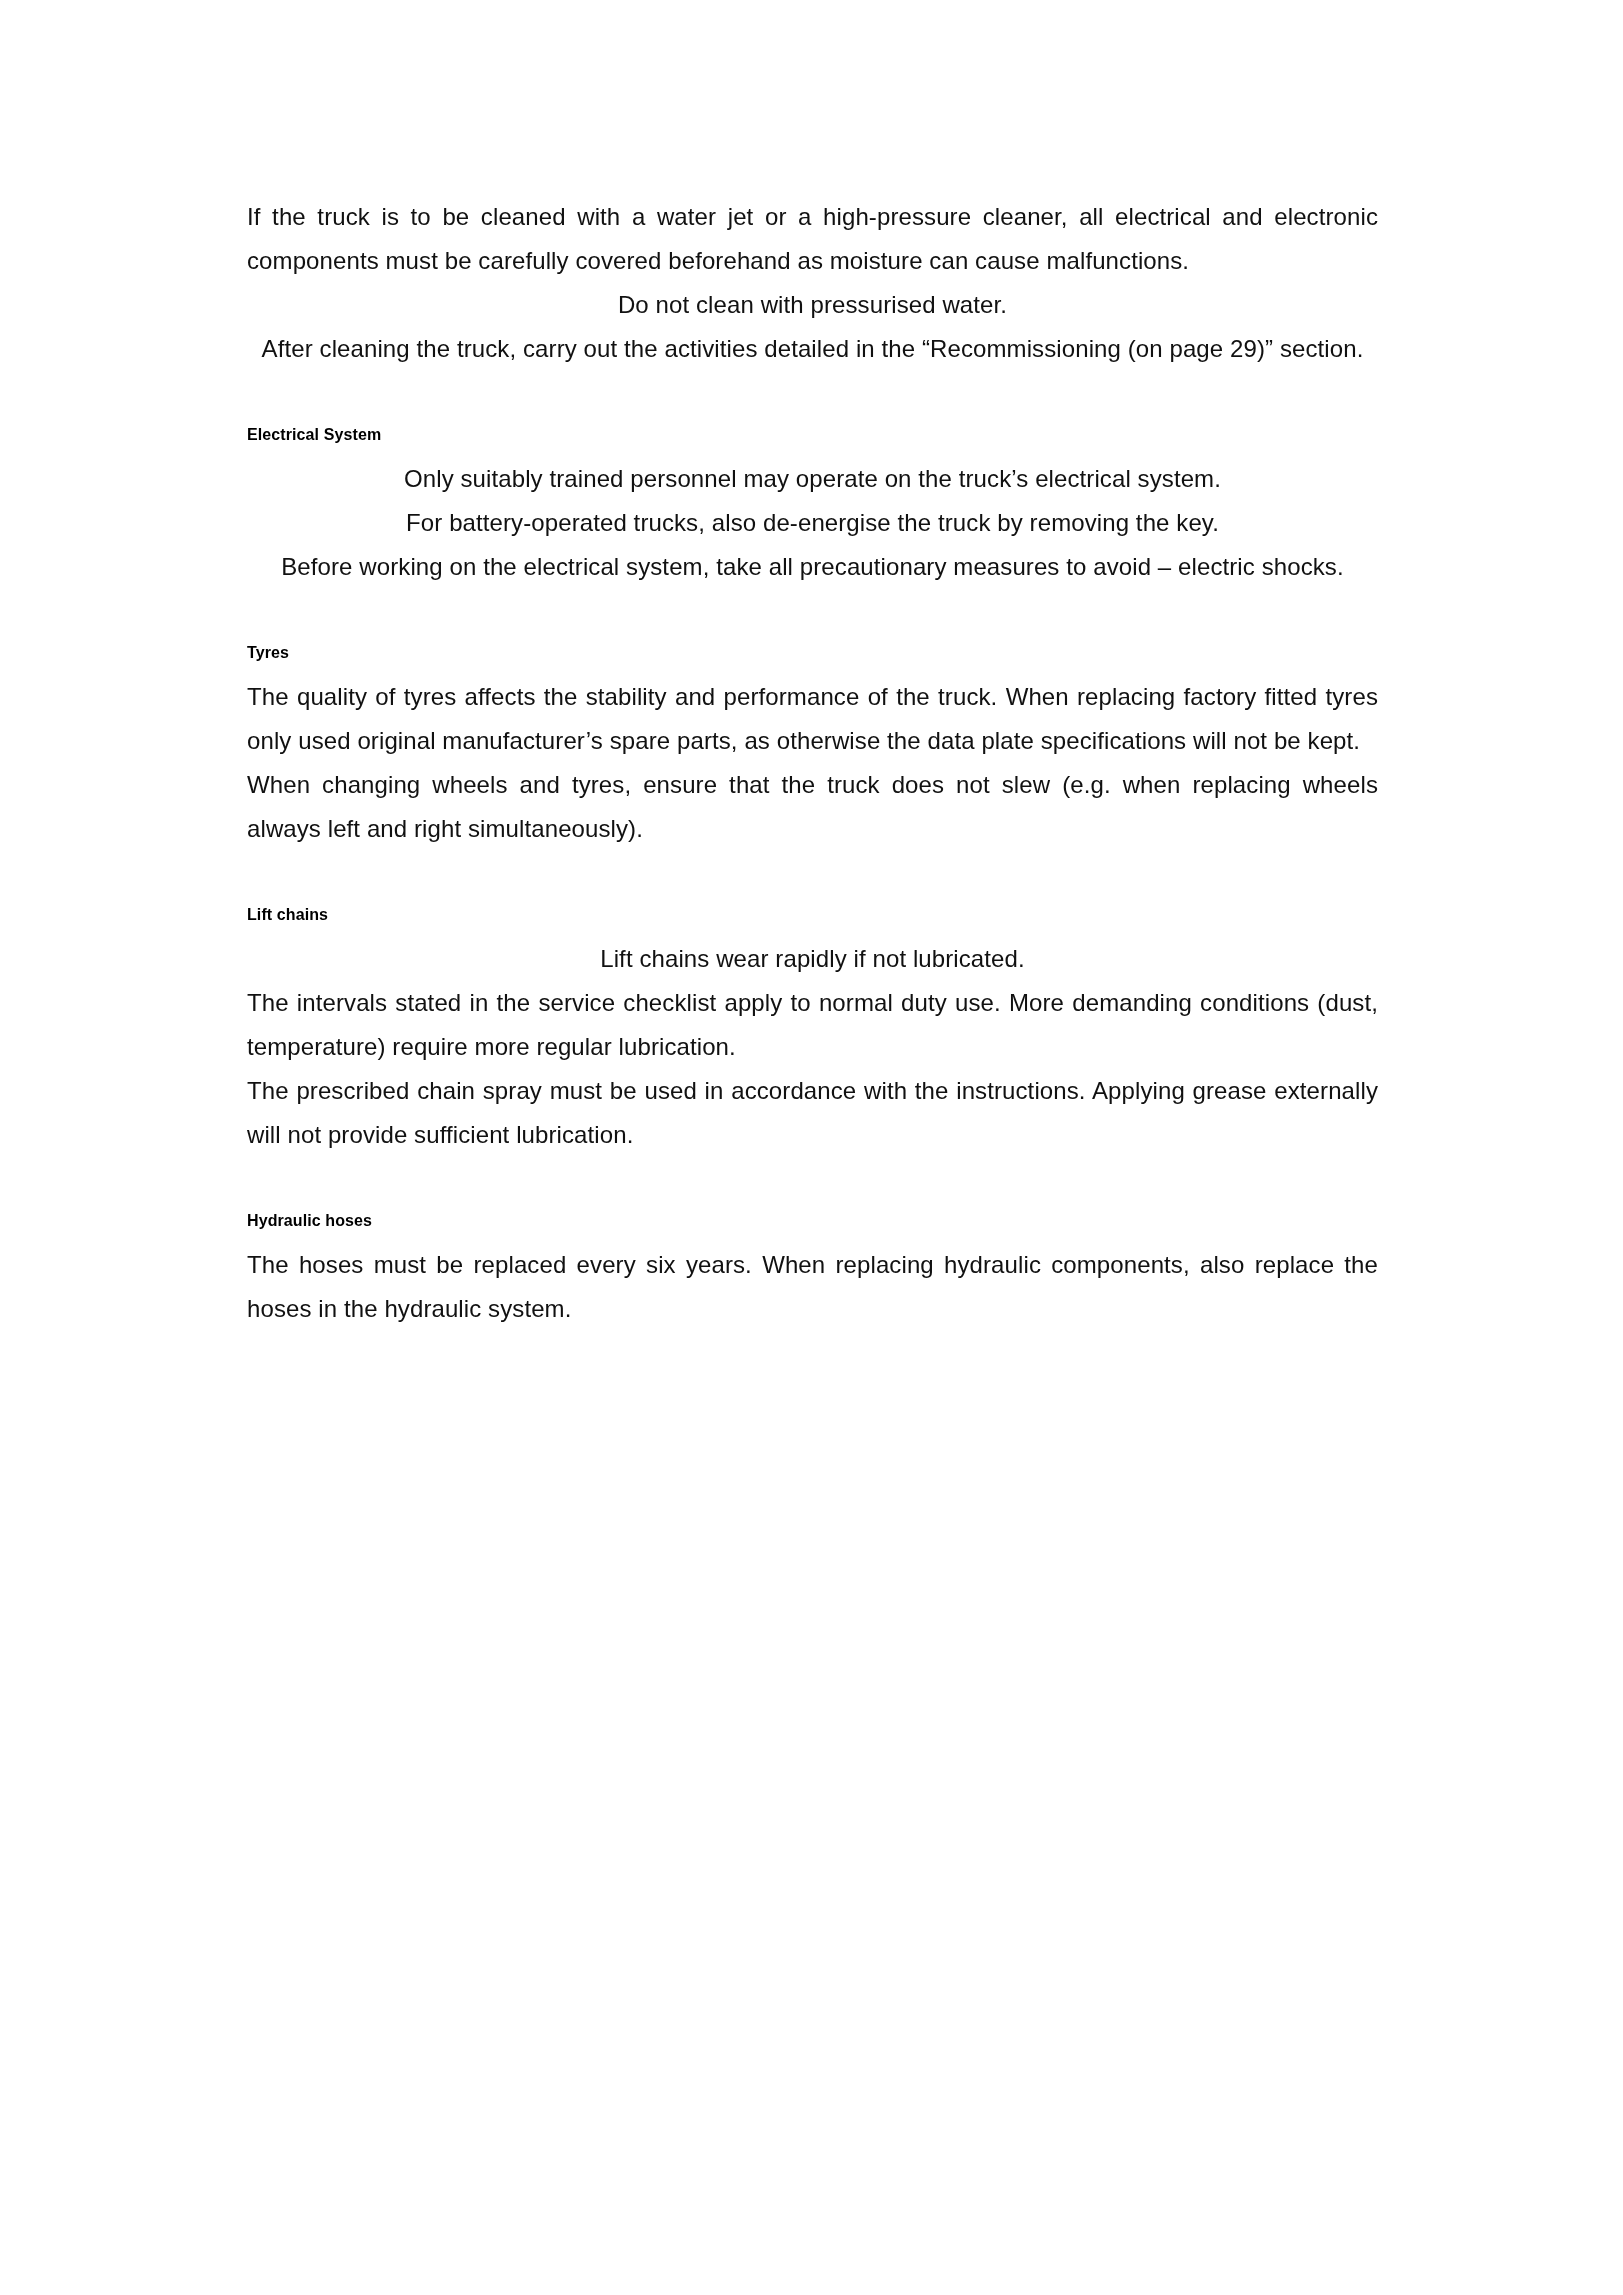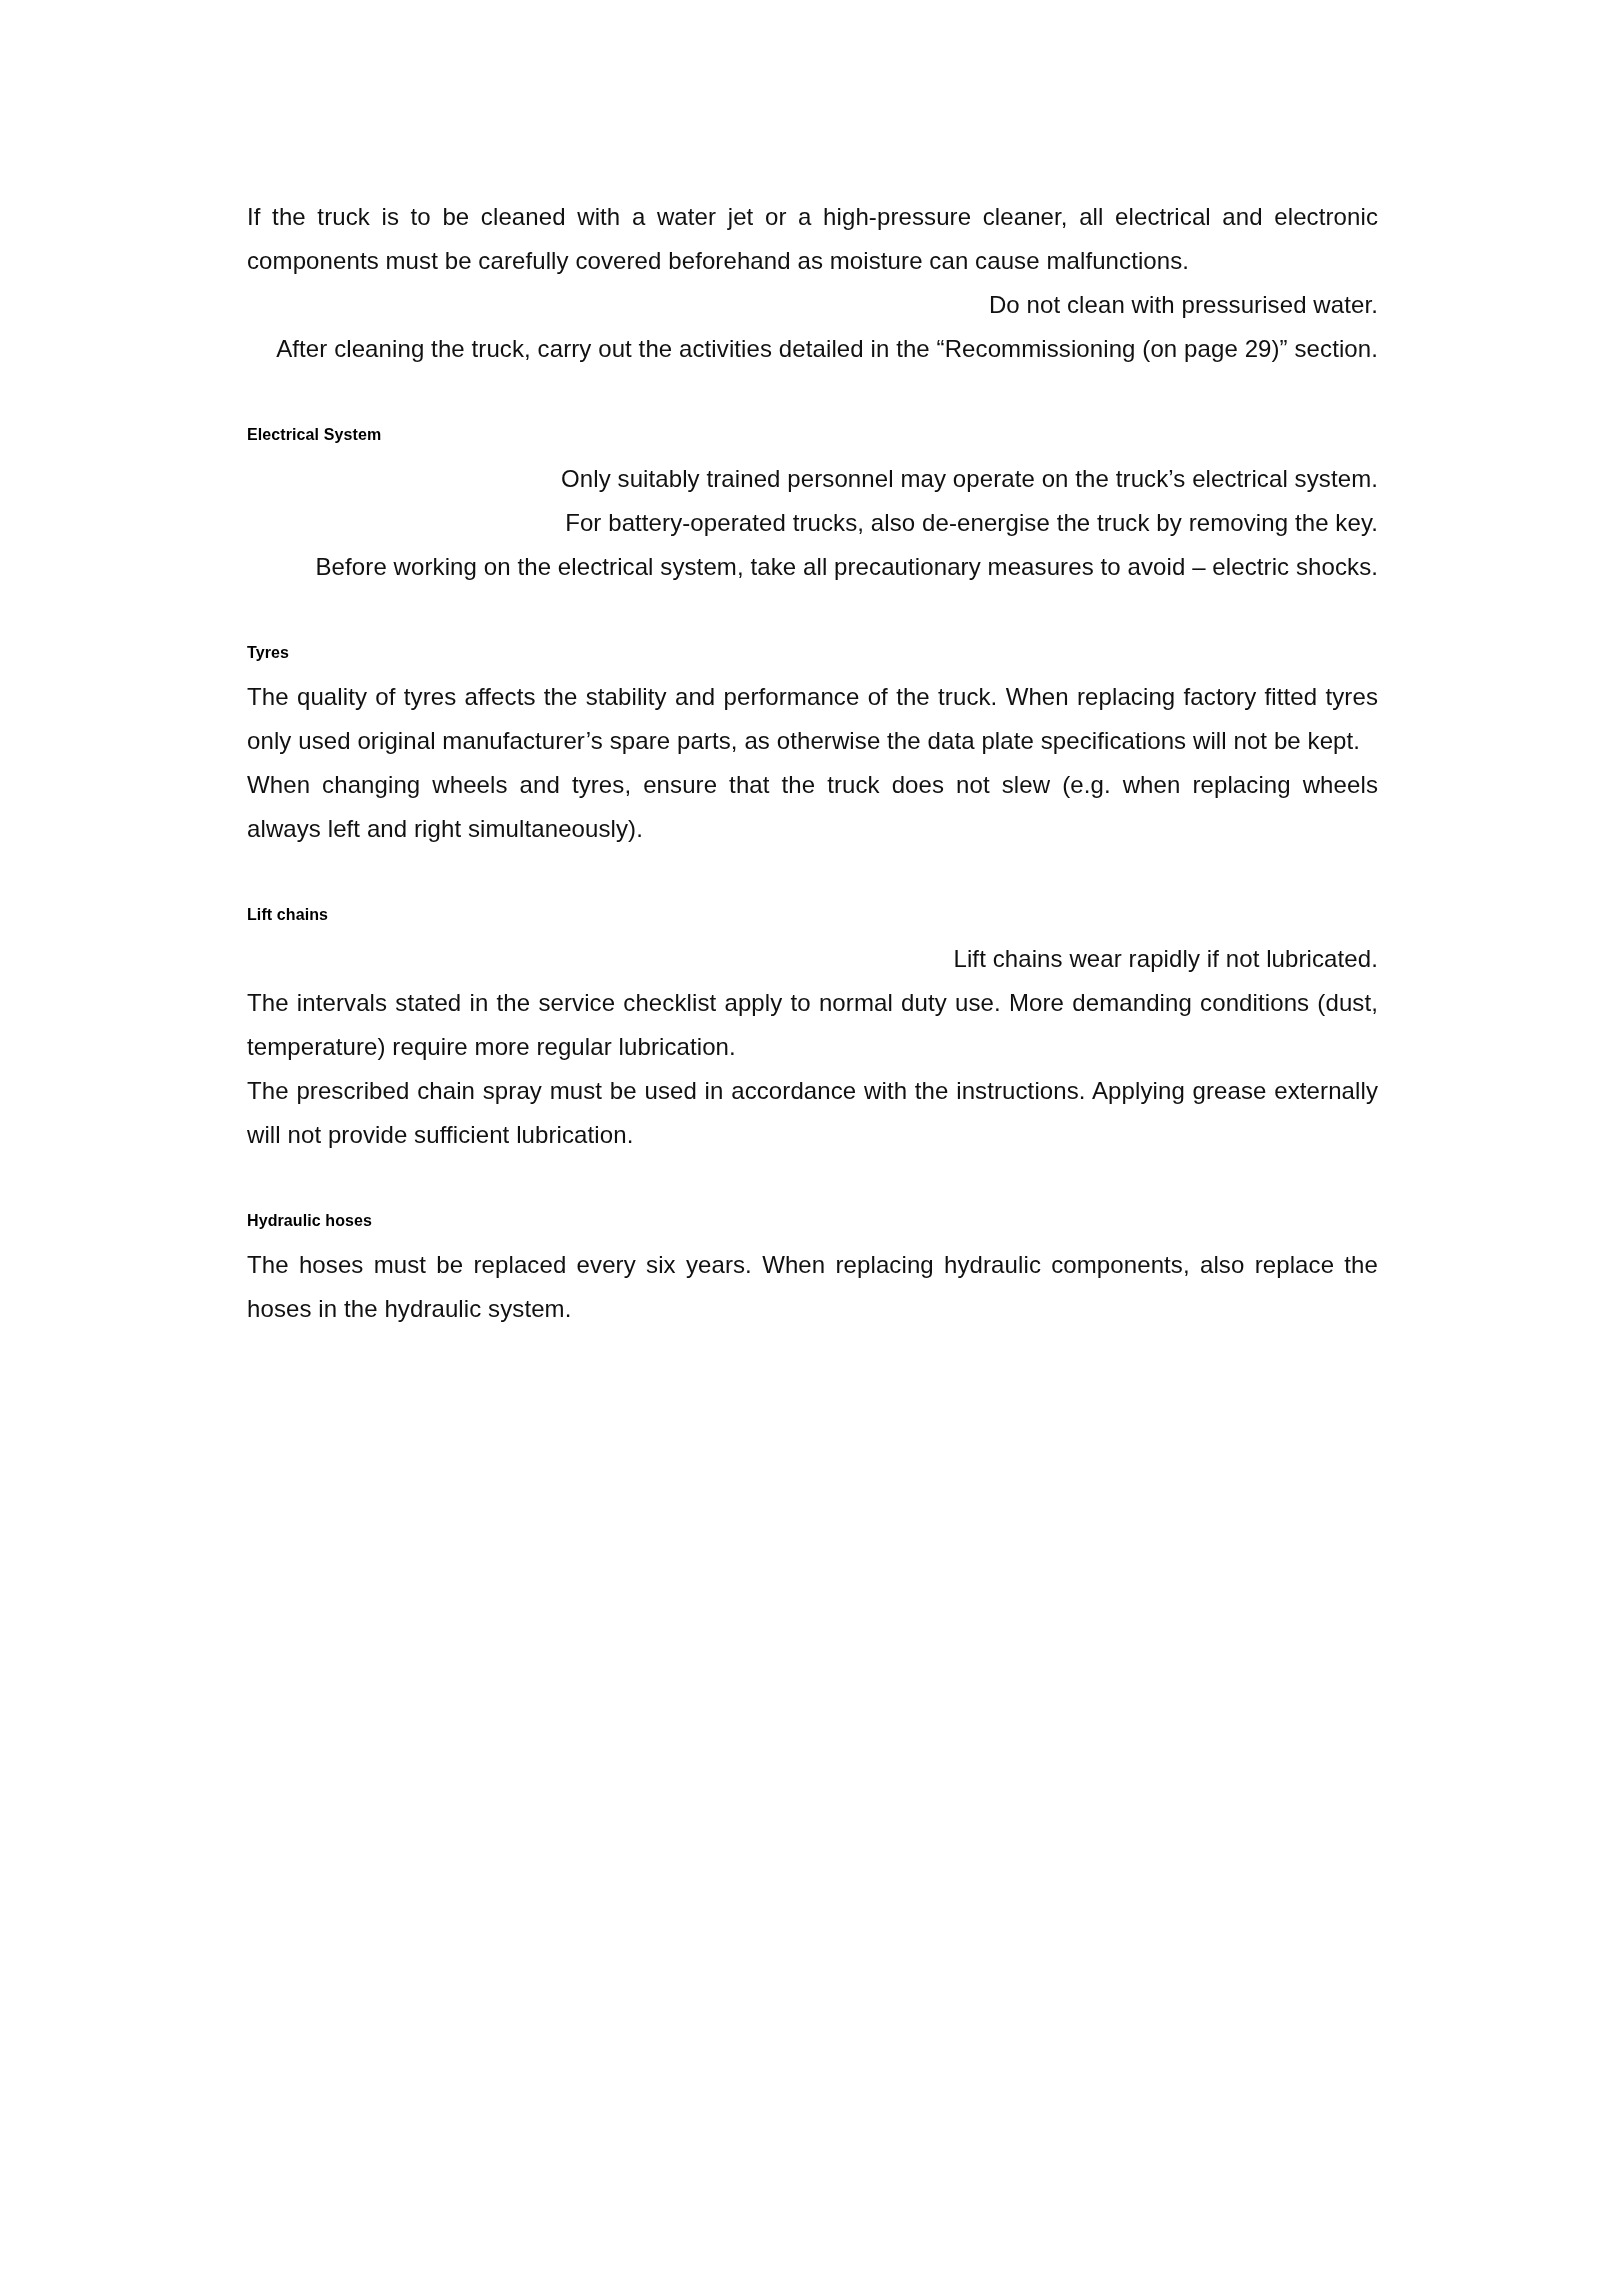--- a/index.html
+++ b/index.html
@@ -34,21 +34,21 @@
     margin: 0;
     letter-spacing: 0.1px;
   }
 
   .para.justify {
     text-align: justify;
     text-align-last: left;
   }
 
   .para.left {
-    text-align: right;
+    text-align: center;
   }
 
   
   .heading {
     font-size: 16px;
     line-height: 44px;
     font-weight: bold;
     color: #000000;
     margin: 0;
     letter-spacing: 0.1px;

